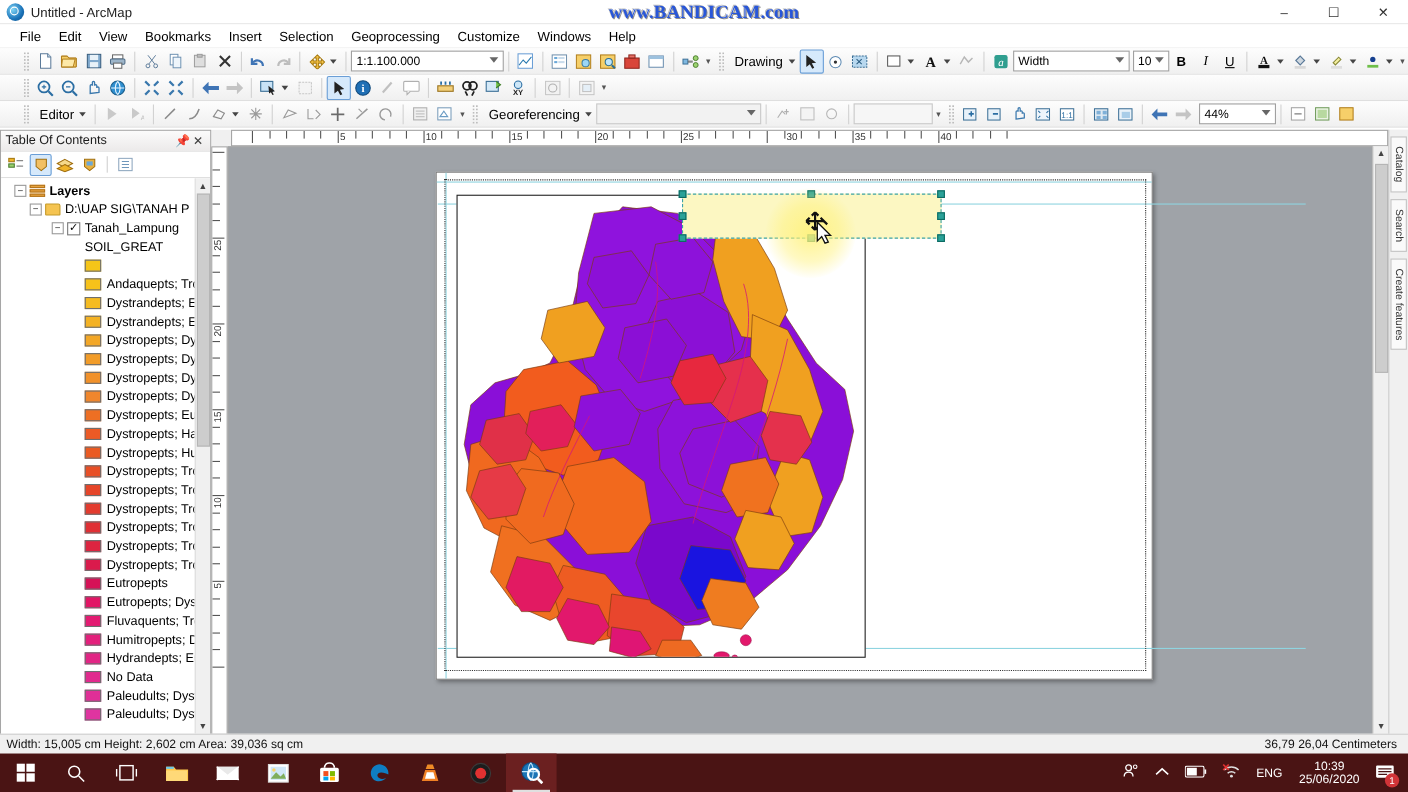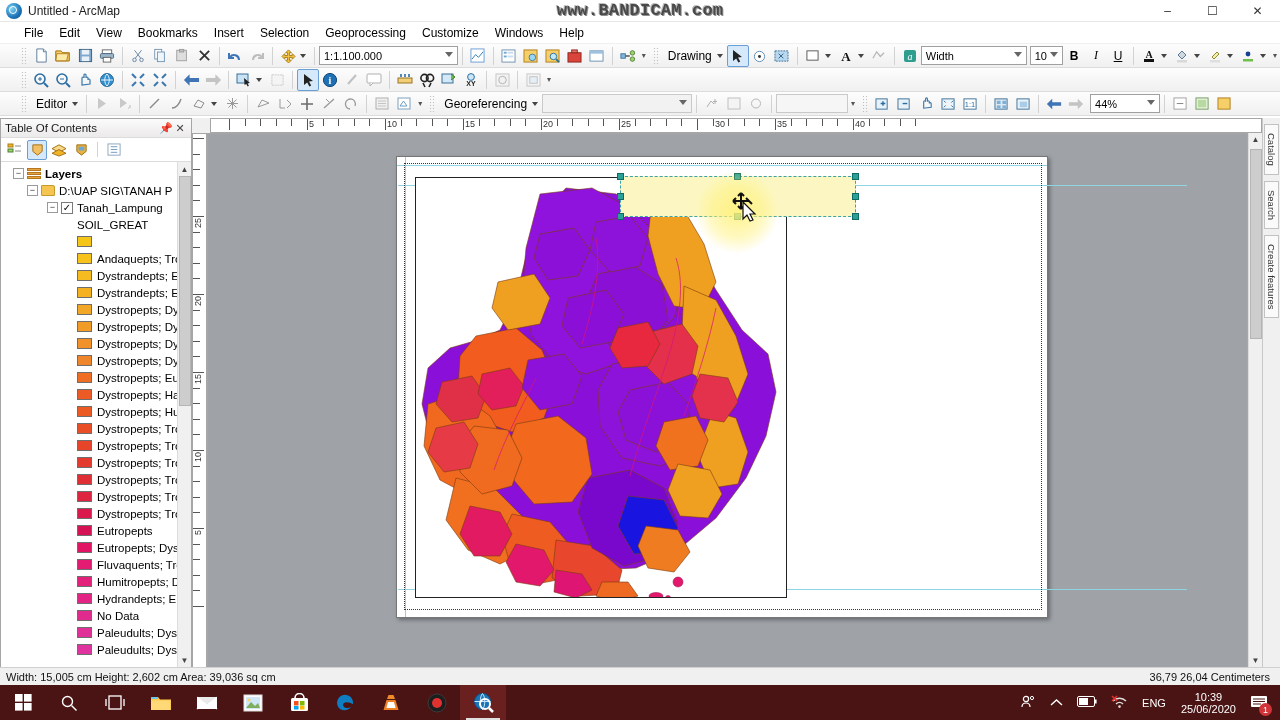--- a/index.html
+++ b/index.html
@@ -26,28 +26,28 @@
   .titlebar .app-icon::after{
     content:""; position:absolute; width:6px;height:6px;border:1.5px solid #fff;
     border-radius:50%; left:3px; top:3px;
   }
   .titlebar .title { font-size:12px; color:#222; }
   .wbtns { position:absolute; right:0; top:0; height:22px; display:flex; }
   .wbtn { width:45px;height:22px;display:flex;align-items:center;justify-content:center;
           font-size:12px;color:#333; }
   .bandicam {
     position:absolute; left:50%; transform:translateX(-50%); top:1px;
-    font-family:Liberation Mono, monospace; font-weight:bold; font-size:17px;
-    color:#404040; text-shadow:1px 1px 0 #888, -1px -1px 0 #bbb, 0 0 4px #fff;
+    font-family:Liberation Serif, serif; font-weight:bold; font-size:17px;
+    color:#1d4ed8; text-shadow:1px 1px 0 #888, -1px -1px 0 #bbb, 0 0 4px #fff;
     letter-spacing:0.2px; opacity:0.95;
   }
 
   
   .menubar { height:22px; background:#fff; display:flex; align-items:center;
-             padding-left:16px; border-bottom:1px solid #f0f0f0;}
+             padding-left:10px; border-bottom:1px solid #f0f0f0;}
   .menubar .mi { padding:3px 8px; font-size:12px; color:#000; cursor:default; }
 
   
   .toolbar { height:24px; background:linear-gradient(#fdfdfd,#f0f0f0);
              border-bottom:1px solid #dcdcdc; display:flex; align-items:center;padding-left:17px; }
   .grip { width:6px;height:18px;margin:0 3px 0 4px; flex:none;
           background-image:radial-gradient(#bdbdbd 1px, transparent 1px);
           background-size:3px 3px; }
   .tb-btn { width:22px;height:22px;display:flex;align-items:center;justify-content:center;
             flex:none; position:relative; }

